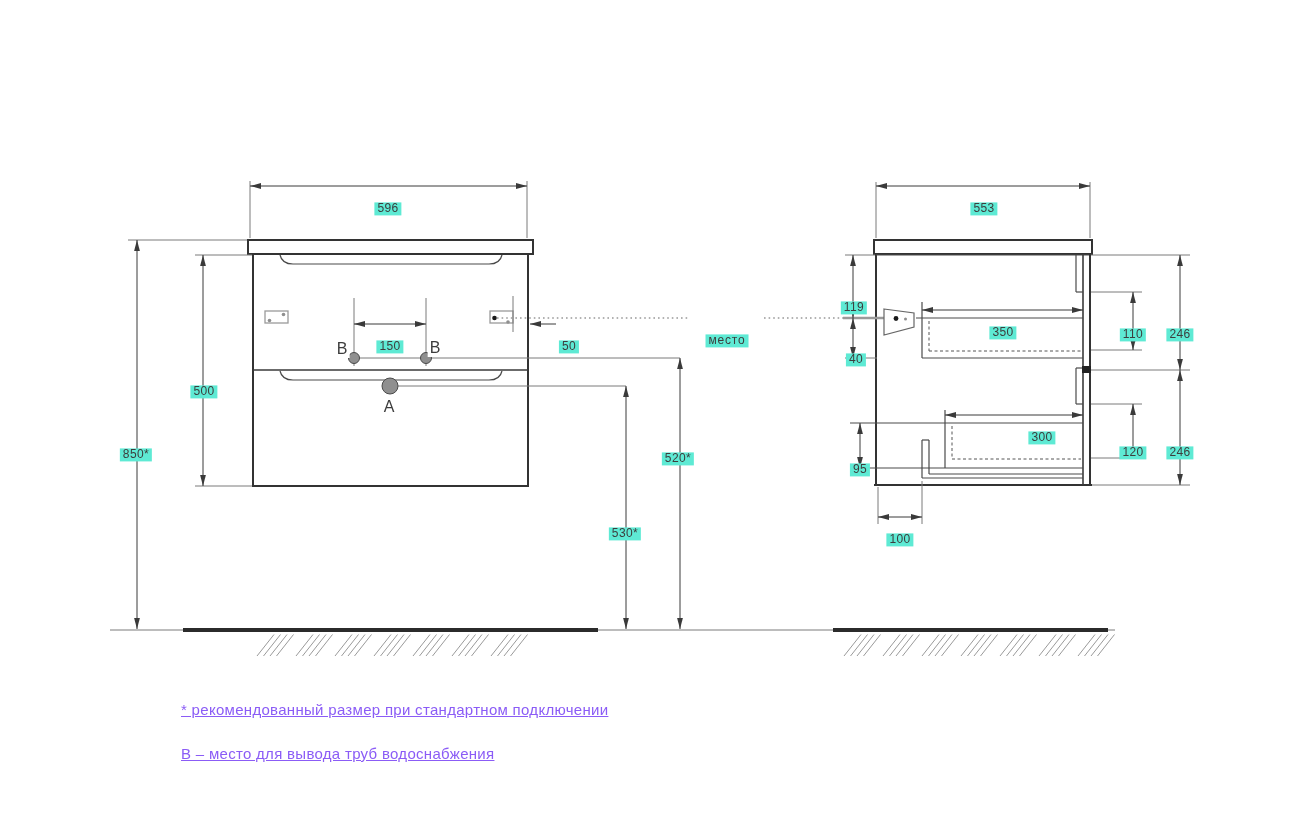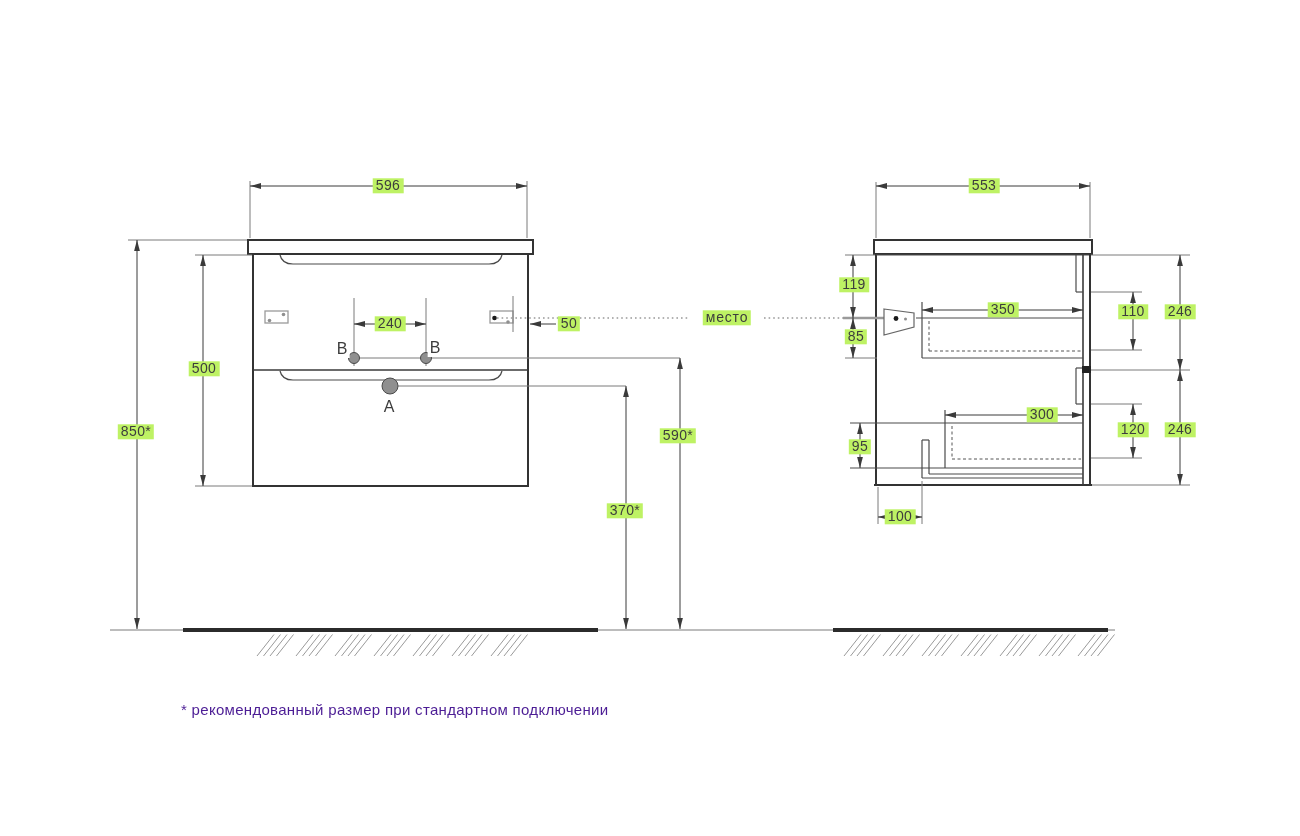--- a/index.html
+++ b/index.html
@@ -16,25 +16,25 @@
   .dot{stroke:#999;stroke-width:1.4;stroke-dasharray:1.6 3;fill:none}
   .gray{stroke:#9a9a9a;stroke-width:2.5;fill:none}
   .fl{stroke:#2b2b2b;stroke-width:4;fill:none}
   .hatch{stroke:#9a9a9a;stroke-width:1}
   .hole{fill:#8f8f8f;stroke:#4a4a4a;stroke-width:1}
   .brk{fill:#fff;stroke:#9a9a9a;stroke-width:1.3}
   .brk2{fill:#fff;stroke:#666;stroke-width:1.2}
   .dotb{fill:#1a1a1a}
   .dotg{fill:#8f8f8f}
   
-  .lbl{position:absolute;transform:translate(-50%,-50%);background:#bef264;padding:0 3px;
-       font-size:14px;letter-spacing:.4px;white-space:nowrap;line-height:1.1;color:#3d3d3d;}
+  .lbl{position:absolute;transform:translate(-50%,-50%);background:#5eead4;padding:0 3px;
+       font-size:12px;letter-spacing:.4px;white-space:nowrap;line-height:1.1;color:#3d3d3d;margin-top:23px;}
   .mark{position:absolute;transform:translate(-50%,-50%);background:#fff;padding:0 2px;
        font-size:16px;white-space:nowrap;color:#3d3d3d;}
-  .note{position:absolute;font-size:15px;letter-spacing:.3px;white-space:nowrap;color:#4c1d95;}
+  .note{position:absolute;font-size:15px;letter-spacing:.3px;white-space:nowrap;color:#8b5cf6;text-decoration:underline;}
 </style>
 </head>
 <body>
 
 <div class="stage">
 
   <svg width="1300" height="836" viewBox="0 0 1300 836">
     <defs>
       <marker id="arw" orient="auto-start-reverse" markerUnits="userSpaceOnUse" markerWidth="12" markerHeight="8" refX="11" refY="2.9" viewBox="0 0 12 6">
         <path d="M0,0 L11,2.9 L0,5.8 Z" fill="#3a3a3a"></path>
@@ -212,36 +212,37 @@
           <line x1="1084.5" y1="656" x2="1101.5" y2="634.5" class="hatch"></line>
           <line x1="1091" y1="656" x2="1108" y2="634.5" class="hatch"></line>
           <line x1="1097.5" y1="656" x2="1114.5" y2="634.5" class="hatch"></line>
         </g>
     </g>
   </svg>
 
   <div class="lbl" style="left:388px;top:186px">596</div>
   <div class="lbl" style="left:204px;top:369px">500</div>
   <div class="lbl" style="left:136px;top:432px">850*</div>
-  <div class="lbl" style="left:390px;top:324px">240</div>
+  <div class="lbl" style="left:390px;top:324px">150</div>
   <div class="lbl" style="left:569px;top:324px">50</div>
-  <div class="lbl" style="left:625px;top:511px">370*</div>
-  <div class="lbl" style="left:678px;top:436px">590*</div>
+  <div class="lbl" style="left:625px;top:511px">530*</div>
+  <div class="lbl" style="left:678px;top:436px">520*</div>
   <div class="mark" style="left:342px;top:349px">B</div>
   <div class="mark" style="left:435px;top:348px">B</div>
   <div class="mark" style="left:389px;top:407px">A</div>
 
   <div class="lbl" style="left:984px;top:186px">553</div>
   <div class="lbl" style="left:854px;top:285px">119</div>
-  <div class="lbl" style="left:856px;top:337px">85</div>
+  <div class="lbl" style="left:856px;top:337px">40</div>
   <div class="lbl" style="left:1003px;top:310px">350</div>
   <div class="lbl" style="left:1133px;top:312px">110</div>
   <div class="lbl" style="left:1180px;top:312px">246</div>
   <div class="lbl" style="left:1042px;top:415px">300</div>
   <div class="lbl" style="left:1133px;top:430px">120</div>
   <div class="lbl" style="left:1180px;top:430px">246</div>
   <div class="lbl" style="left:860px;top:447px">95</div>
   <div class="lbl" style="left:900px;top:517px">100</div>
 
   <div class="lbl" style="left:727px;top:318px;letter-spacing:.8px">место</div>
 
   <div class="note" style="left:181px;top:701px">* рекомендованный размер при стандартном подключении</div>
+  <div class="note" style="left:181px;top:745px">B – место для вывода труб водоснабжения</div>
 </div>
 
 </body></html>

